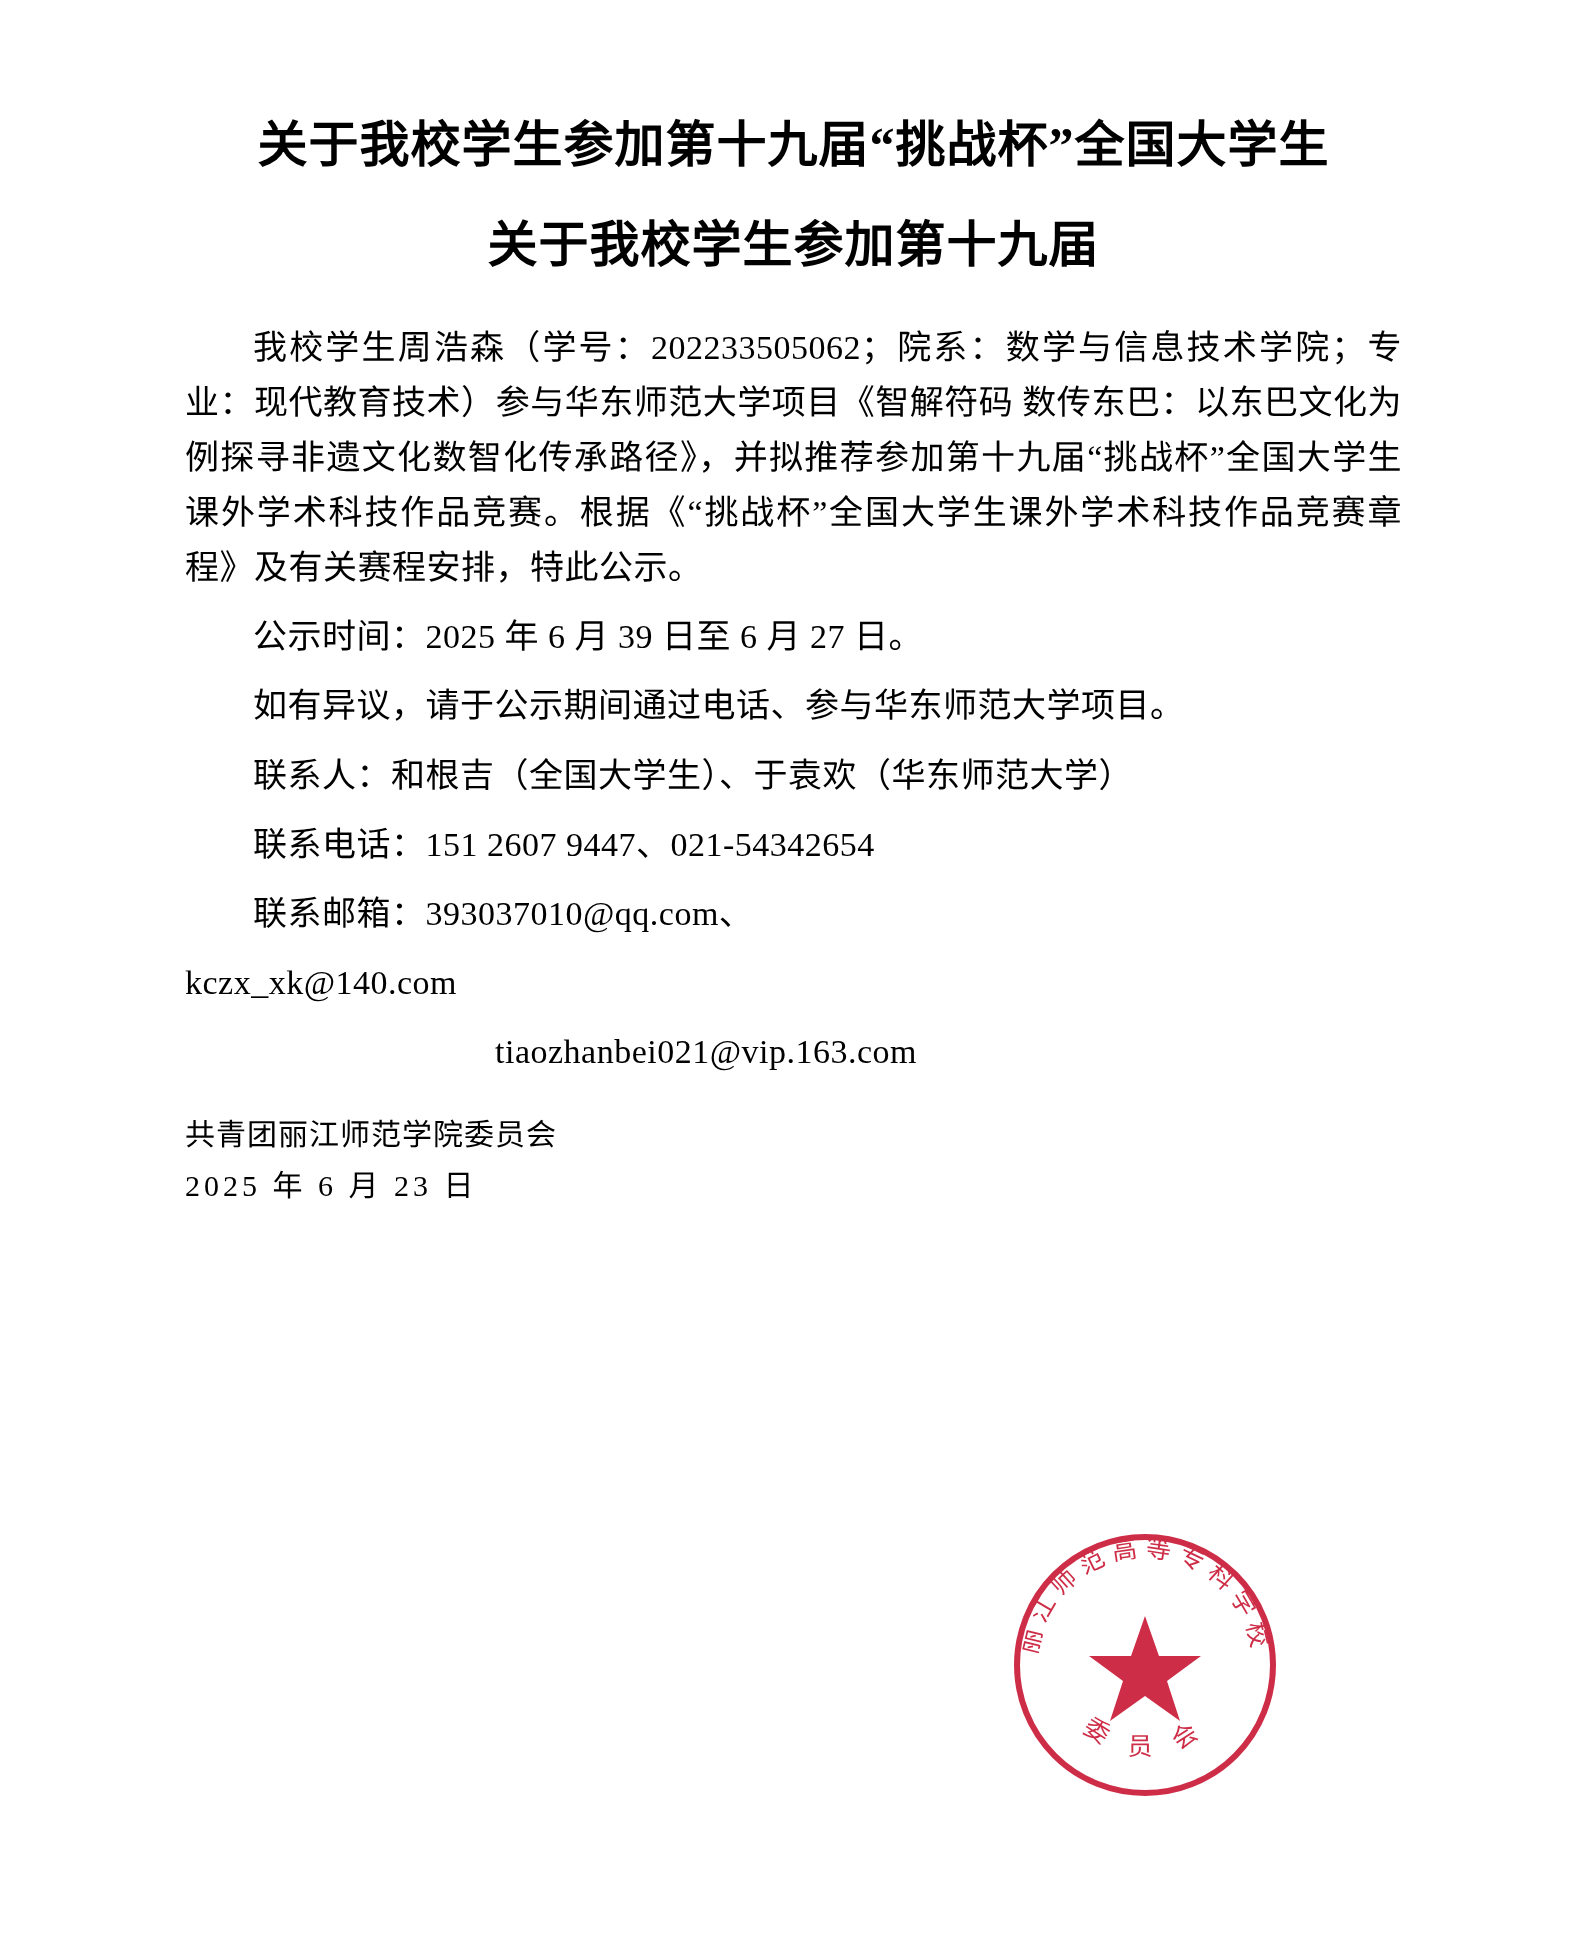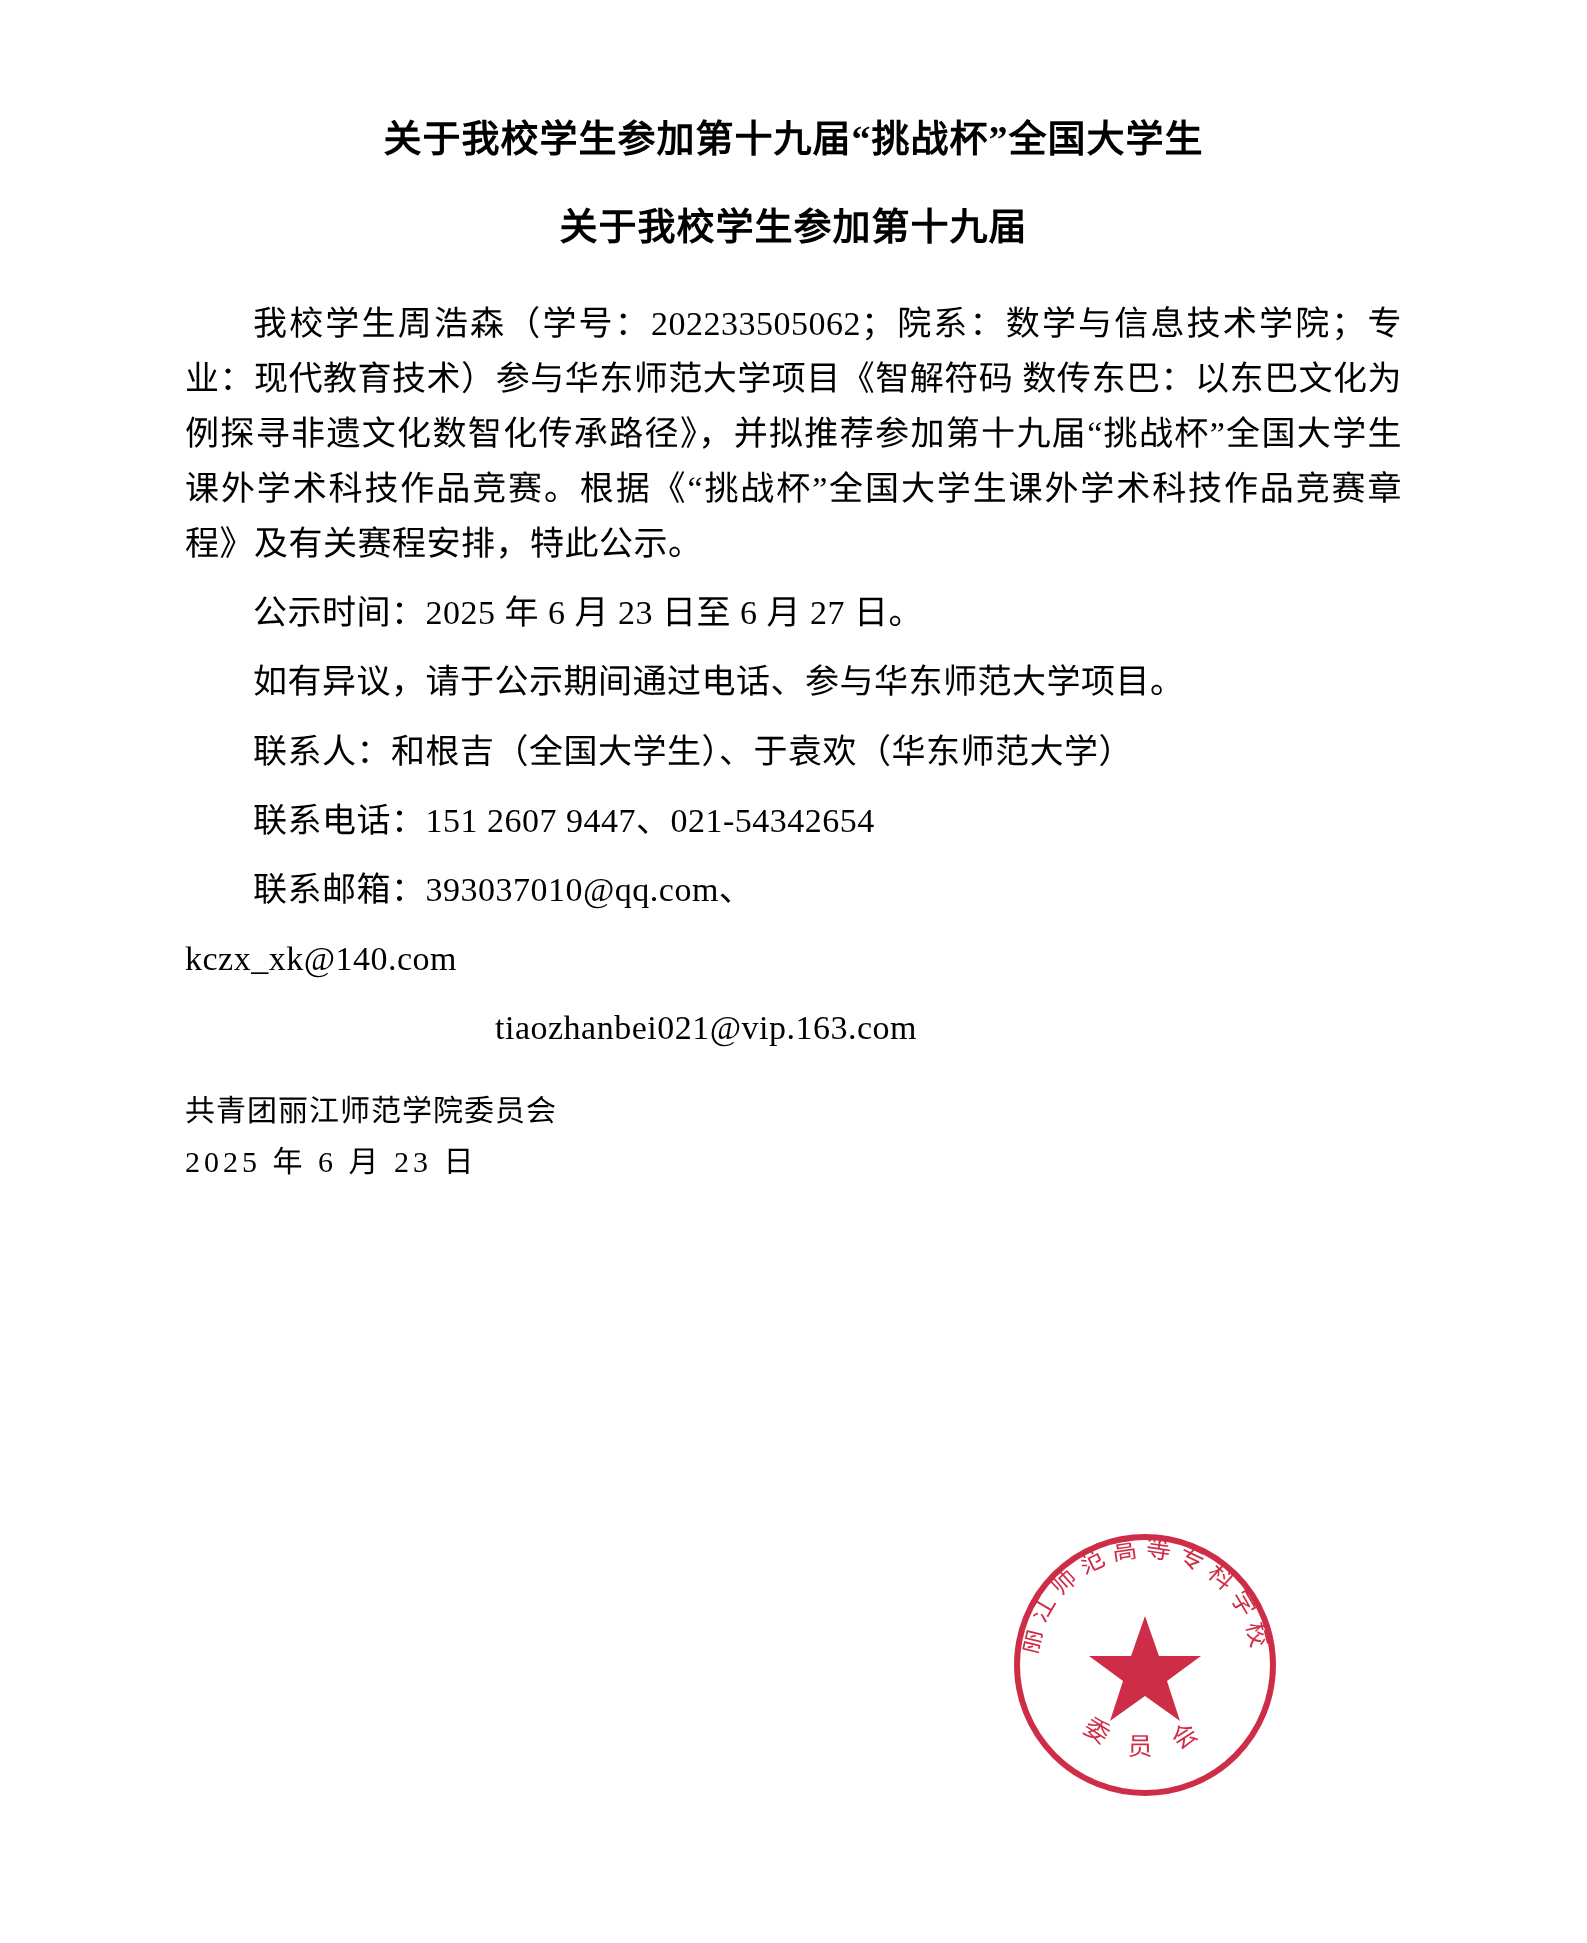--- a/index.html
+++ b/index.html
@@ -19,21 +19,21 @@
     position: absolute;
     left: 0; top: 0;
     width: 1587px;
     height: 1943px;
     box-sizing: border-box;
     padding: 120px 185px 0 185px;
   }
   .title-block {
     text-align: center;
     font-weight: bold;
-    font-size: 38px;
+    font-size: 50px;
     line-height: 1.0;
     letter-spacing: 1px;
   }
   .title-line {
     margin: 0 0 0 0;
     padding: 0;
   }
   .title-line-1 { margin-bottom: 50px; }
   .title-line-2 { margin-bottom: 50px; }
 
@@ -90,21 +90,21 @@
 <body>
 
 <div class="page">
 
   <div class="title-block">
     <div class="title-line title-line-1">关于我校学生参加第十九届“挑战杯”全国大学生</div>
     <div class="title-line title-line-2">关于我校学生参加第十九届</div>
   </div>
 
   <p class="para">我校学生周浩森（学号：202233505062；院系：数学与信息技术学院；专业：现代教育技术）参与华东师范大学项目《智解符码 数传东巴：以东巴文化为例探寻非遗文化数智化传承路径》，并拟推荐参加第十九届“挑战杯”全国大学生课外学术科技作品竞赛。根据《“挑战杯”全国大学生课外学术科技作品竞赛章程》及有关赛程安排，特此公示。</p>
-  <p class="para">公示时间：2025 年 6 月 23 日至 6 月 27 日。</p>
+  <p class="para">公示时间：2025 年 6 月 39 日至 6 月 27 日。</p>
   <p class="para">如有异议，请于公示期间通过电话、参与华东师范大学项目。</p>
   <p class="para">联系人：和根吉（全国大学生）、于袁欢（华东师范大学）</p>
   <p class="para">联系电话：151 2607 9447、021-54342654</p>
   <p class="para">联系邮箱：393037010@qq.com、</p>
   <p class="para noindent">kczx_xk@140.com</p>
   <p class="para center-ish">tiaozhanbei021@vip.163.com</p>
 
   <div class="sign-block">
     <p class="sign-line">共青团丽江师范学院委员会</p>
     <p class="sign-date">2025 年 6 月 23 日</p>

